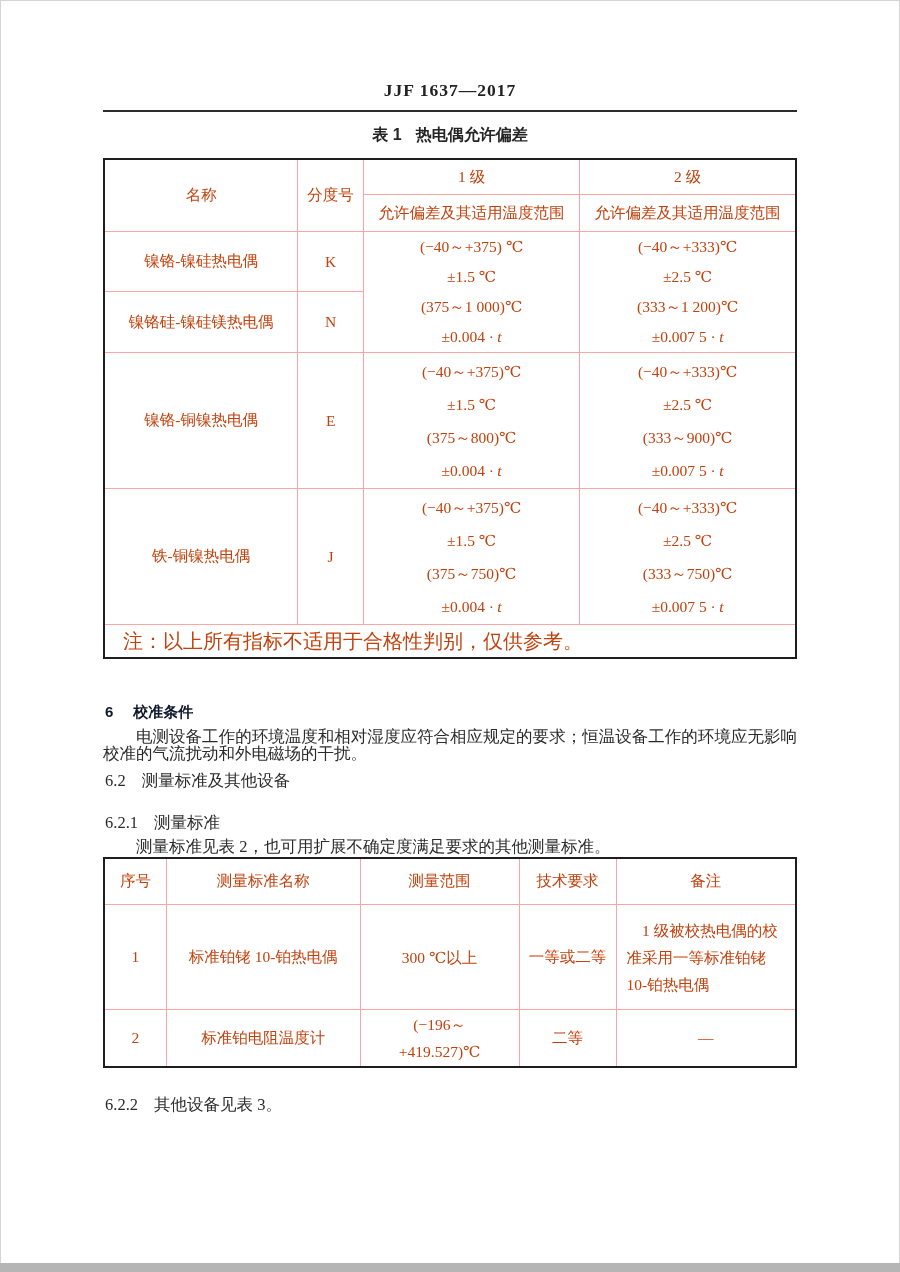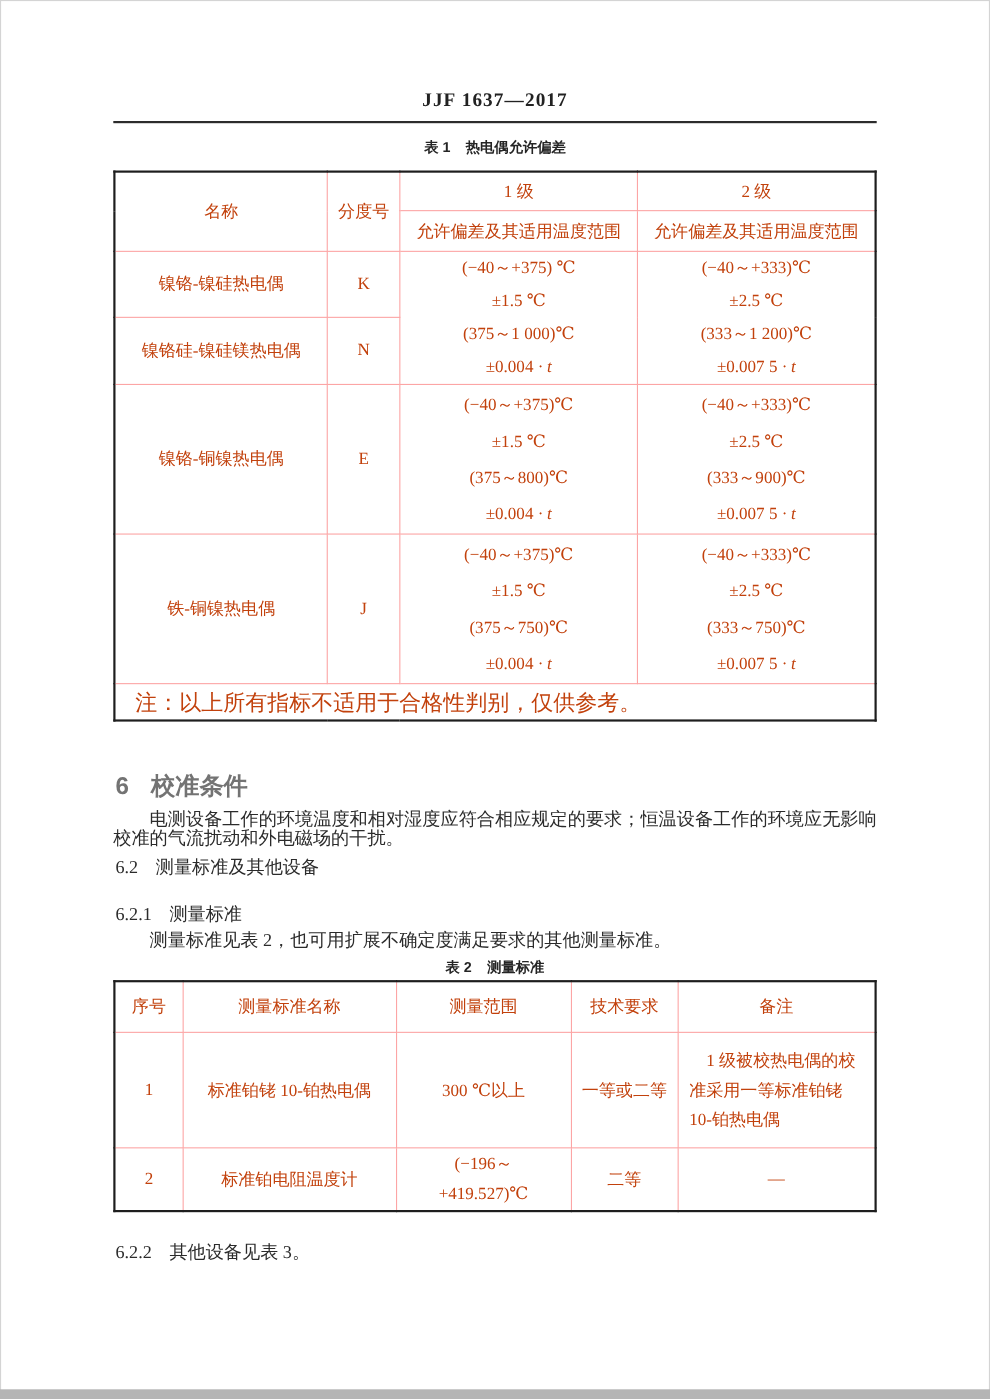--- a/index.html
+++ b/index.html
@@ -29,21 +29,21 @@
     font-size: 17.5px;
     letter-spacing: 1px;
     color: #222;
   }
   .header-rule { height: 2px; background: #2c2c2c; margin-top: 9px; }
 
   .table-title {
     text-align: center;
     font-family: "Liberation Sans", "DejaVu Sans", sans-serif;
     font-weight: bold;
-    font-size: 13px;
+    font-size: 16px;
     color: #252525;
     margin-top: 13px;
   }
   .table-title .gap { display: inline-block; width: 14px; }
 
   table { width: 100%; border-collapse: collapse; table-layout: fixed; }
   table.bordered { border: 2px solid #1e1e1e; margin-top: 12px; }
   table.bordered th, table.bordered td {
     border: 1px solid #fca5a5;
     font-weight: normal;
@@ -68,22 +68,22 @@
     font-size: 20px;
   }
   .dev p { margin: 0; line-height: 30px; }
   .dev-lg p { margin: 0; line-height: 33px; }
   .tvar { font-style: italic; margin-left: 0.22em; }
 
   
   .sec-h {
     font-family: "Liberation Sans", "DejaVu Sans", sans-serif;
     font-weight: bold;
-    font-size: 22px;
-    color: #737373;
+    font-size: 15px;
+    color: #0f172a;
     margin: 44px 0 0 2px;
   }
   .sec-h .num { margin-right: 20px; }
   .sub-h { font-size: 16.5px; margin: 23px 0 0 2px; }
   .sub-h .num { margin-right: 16px; }
   .para {
     font-size: 16.5px;
     line-height: 17px;
     text-align: justify;
     text-indent: 2em;
@@ -203,23 +203,20 @@
   <p class="para">电测设备工作的环境温度和相对湿度应符合相应规定的要求；恒温设备工作的环境应无影响校准的气流扰动和外电磁场的干扰。</p>
 
   <div class="sub-h" style="margin-top:8px">
     <span class="num">6.2</span><span>测量标准及其他设备</span>
   </div>
   <div class="sub-h" style="margin-top:20px">
     <span class="num">6.2.1</span><span>测量标准</span>
   </div>
   <p class="para" style="margin-top:4px">测量标准见表 2，也可用扩展不确定度满足要求的其他测量标准。</p>
 
-  <div class="table-title" style="margin-top:8px">
-    <span>表 2</span><span class="gap"></span><span>测量标准</span>
-  </div>
 
   <table class="bordered t2" style="margin-top:2px">
     <colgroup>
       <col style="width:9%">
         <col style="width:28%">
         <col style="width:23%">
         <col style="width:14%">
         <col style="width:26%">
     </colgroup>
     <tbody>

